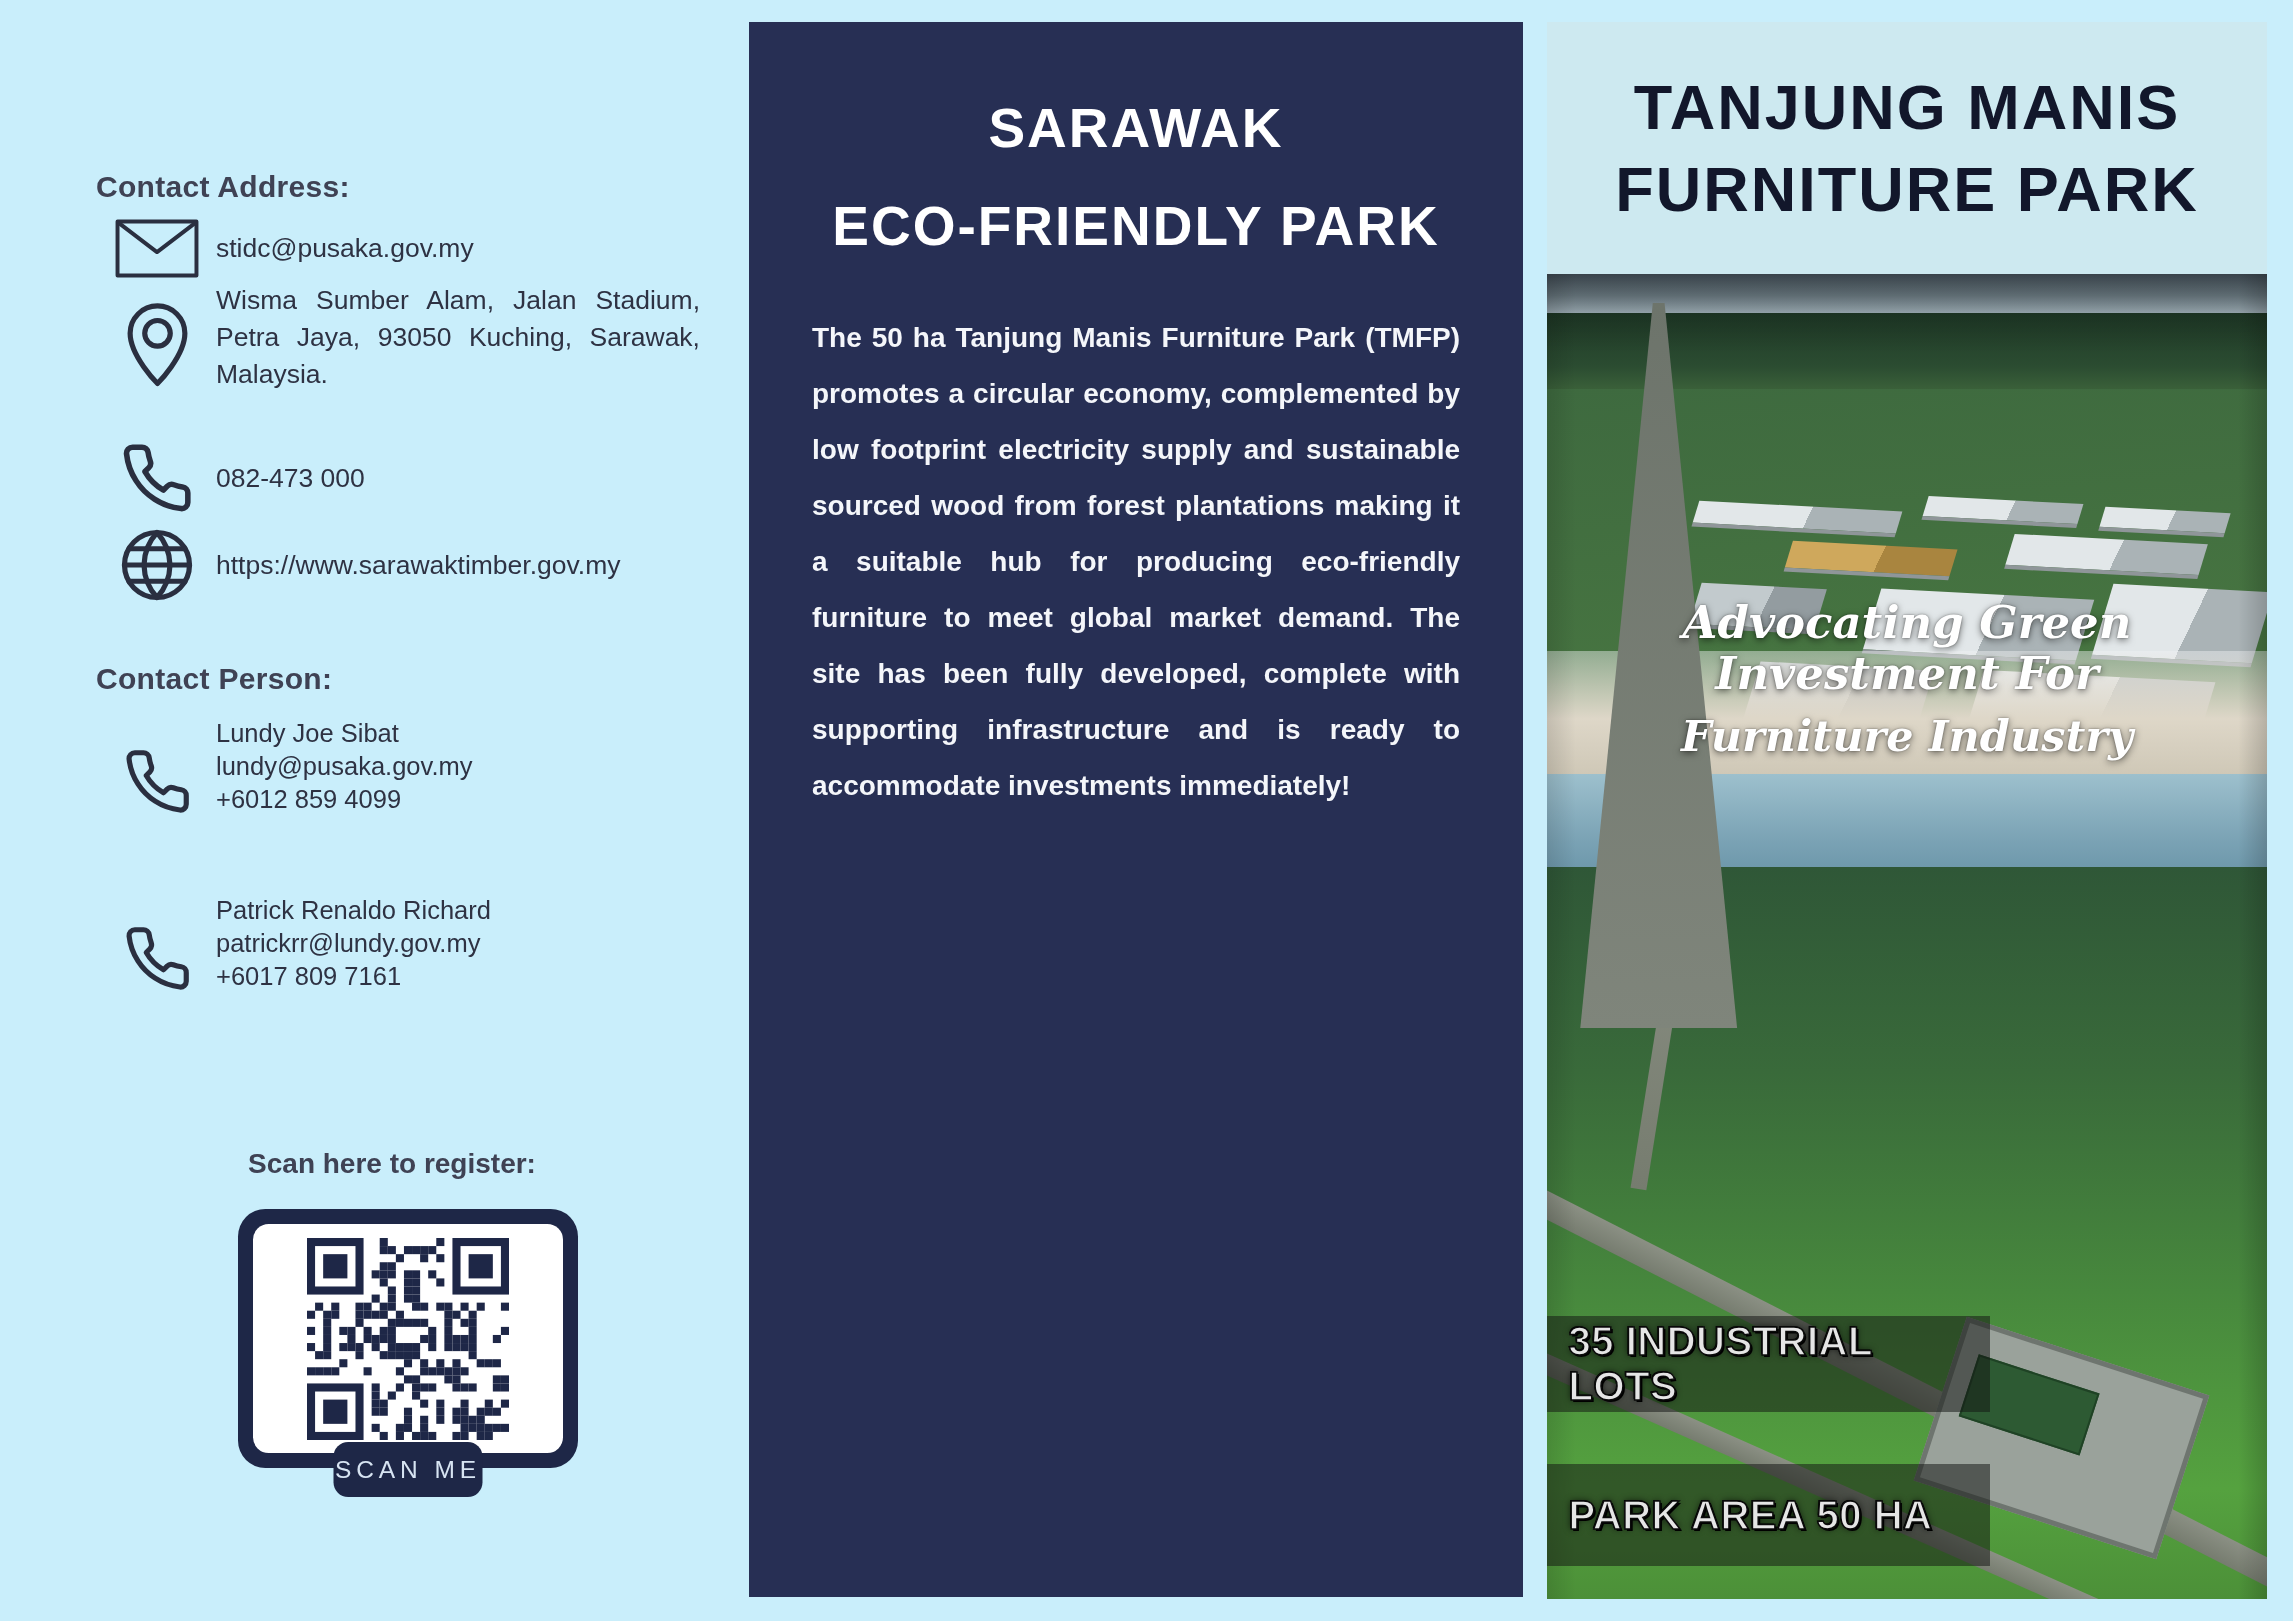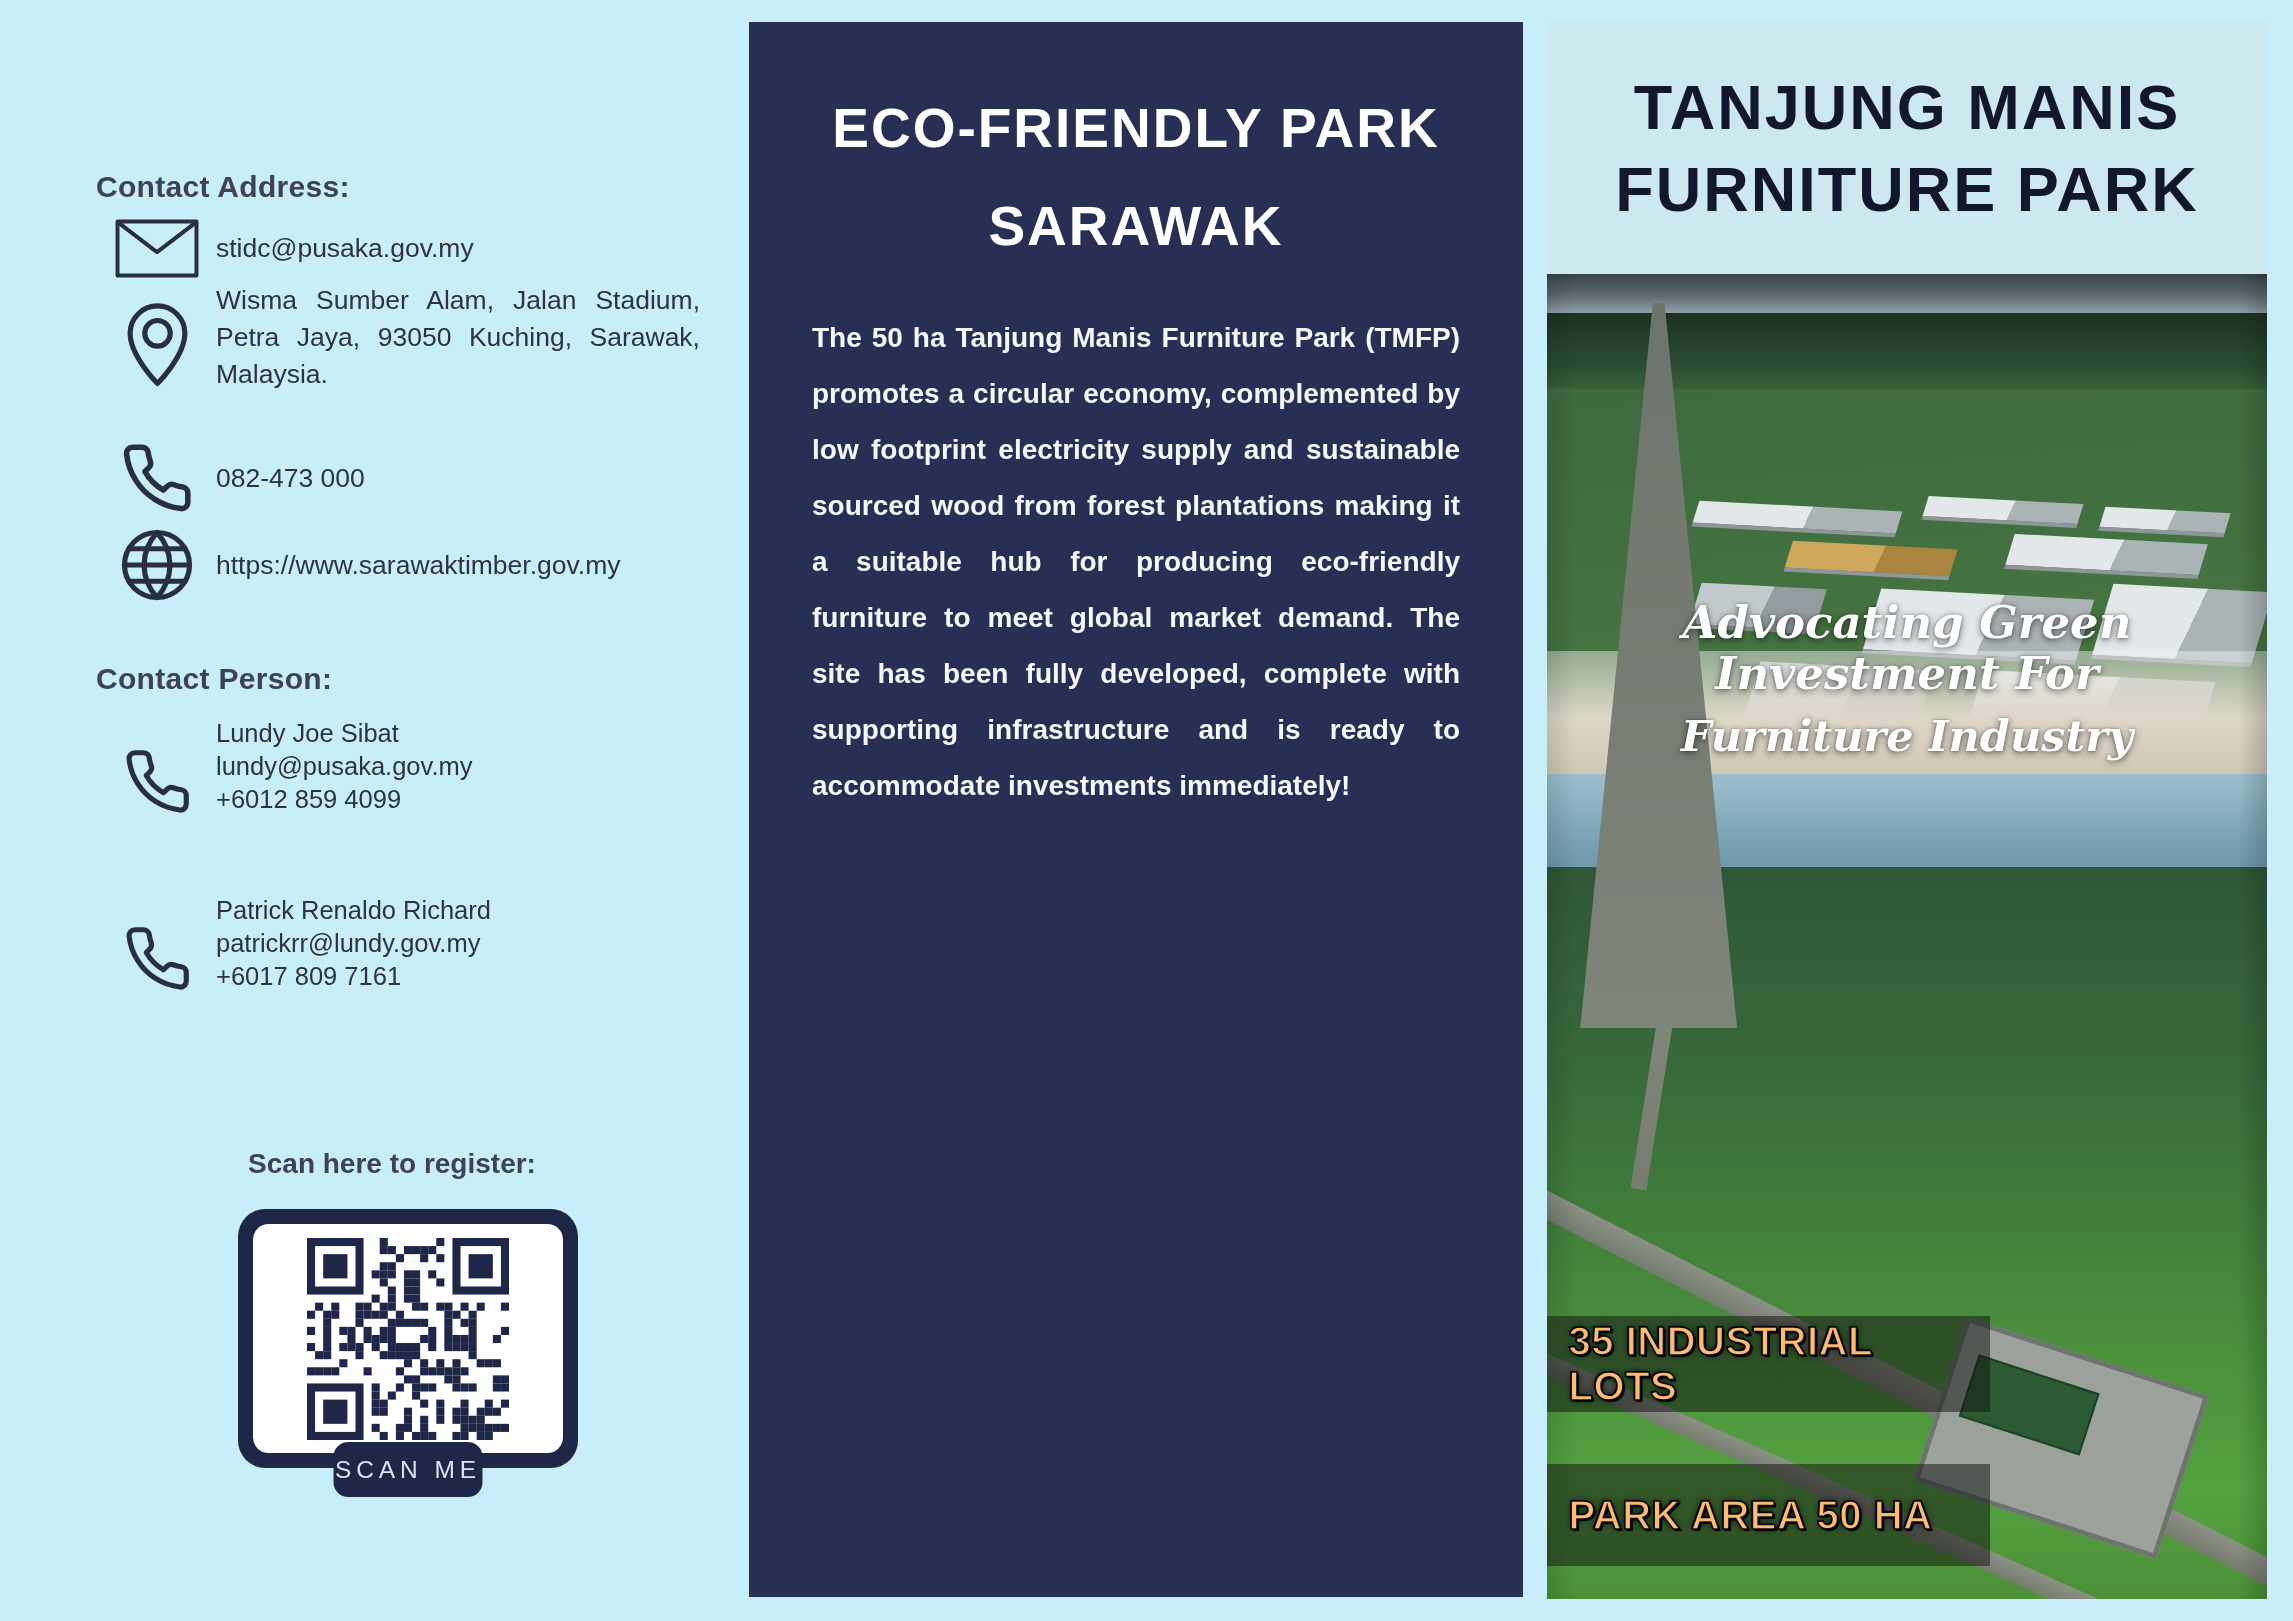--- a/index.html
+++ b/index.html
@@ -59,21 +59,21 @@
   .f-road{position:absolute;background:linear-gradient(180deg,#8b9084,#767c6f);}
   .compound{position:absolute;left:387px;top:485px;width:245px;height:162px;transform:rotate(18deg);
     background:#9aa29b;border:5.9px solid #6e756f;}
   .compound .roof{position:absolute;left:17.6px;top:27.4px;width:123px;height:61px;background:#2d5a33;border:2.9px solid #1f4225;}
   .caption{position:absolute;top:323px;left:0;right:0;text-align:center;z-index:5;color:#ffffff;
     font-family:"DejaVu Serif",serif;font-style:italic;font-weight:700;
     text-shadow:0 2px 7.8px rgba(0,0,0,.55),0 0 2px rgba(0,0,0,.4);}
   .cap1{font-size:45px;line-height:51px;}
   .cap2{font-size:43px;margin-top:12px;}
   .band{position:absolute;left:0;width:443px;background:rgba(20,22,20,.52);display:flex;align-items:center;z-index:6;}
-  .band span{padding-left:21.6px;color:#fdba74;font-weight:700;font-size:40px;letter-spacing:0.5px;
+  .band span{padding-left:21.6px;color:#e5e5e5;font-weight:700;font-size:40px;letter-spacing:0.5px;
     -webkit-text-stroke:1.5px #0a0a0a;
     text-shadow:2px 2px 0 #000,-1px -1px 0 #000,0 0 7.8px rgba(0,0,0,.8);}
   .band.b1{top:1042px;height:96px;}
   .band.b2{top:1166px;height:102px;margin-top:24px;}
   .photo::after{content:"";position:absolute;inset:0;pointer-events:none;
     background:linear-gradient(180deg,rgba(0,0,0,.28) 0%,rgba(0,0,0,0) 6%),
                linear-gradient(90deg,rgba(0,0,0,.12) 0%,rgba(0,0,0,0) 4%,rgba(0,0,0,0) 96%,rgba(0,0,0,.18) 100%);}
 </style>
 </head>
 <body>
@@ -362,22 +362,22 @@
             <rect x="10" y="190" width="50" height="50" fill="#fff"></rect>
             <rect x="20" y="200" width="30" height="30" fill="#1e2747"></rect>
           </svg>
       </div>
       <div class="scan-pill">SCAN ME</div>
     </div>
   </aside>
 
   <section class="panel-center">
     <div class="c-title">
+      <div>SARAWAK</div>
       <div>ECO-FRIENDLY PARK</div>
-      <div>SARAWAK</div>
     </div>
     <p class="c-par">The 50 ha Tanjung Manis Furniture Park (TMFP) promotes a circular economy, complemented by low footprint electricity supply and sustainable sourced wood from forest plantations making it a suitable hub for producing eco-friendly furniture to meet global market demand. The site has been fully developed, complete with supporting infrastructure and is ready to accommodate investments immediately!</p>
   </section>
 
   <div class="r-titlebox">
     <div class="r-title">TANJUNG MANIS</div>
     <div class="r-title">FURNITURE PARK</div>
   </div>
 
   <div class="photo">

